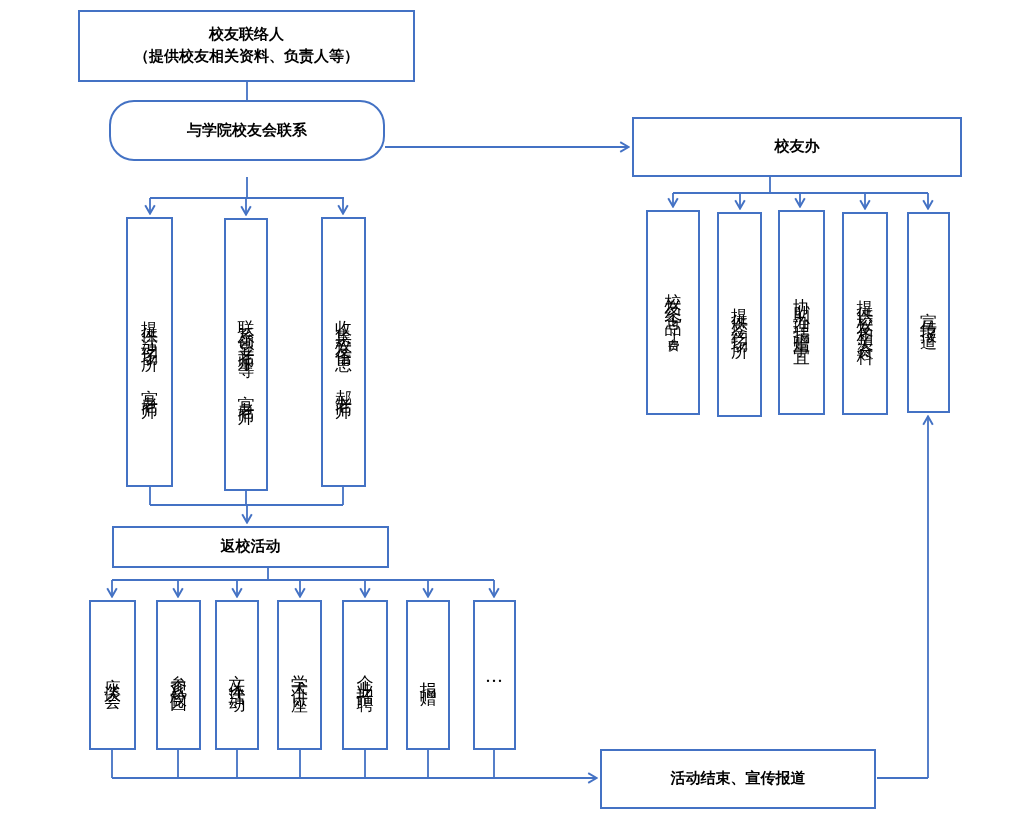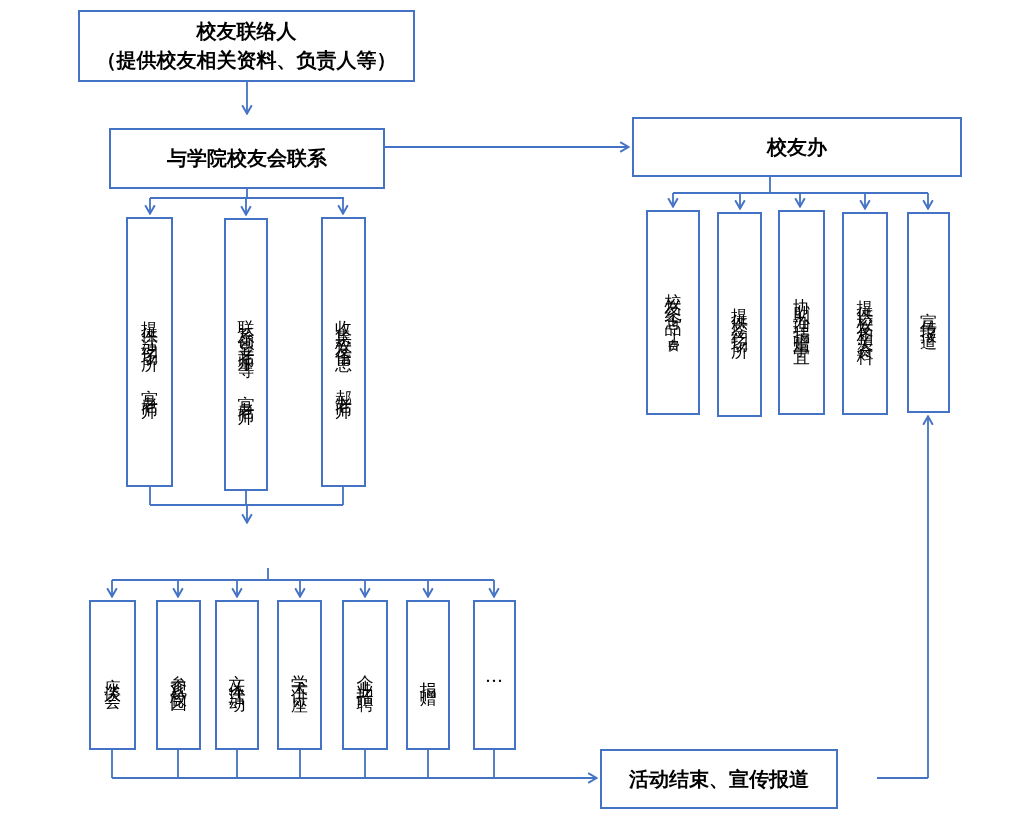--- a/index.html
+++ b/index.html
@@ -15,21 +15,21 @@
   .box{
     position:absolute;
     border:2px solid #4472C4;
     background:#ffffff;
     box-sizing:border-box;
     display:flex;
     align-items:center;
     justify-content:center;
     text-align:center;
   }
-  .hd{font-weight:bold;font-size:20px;line-height:1.45;}
+  .hd{font-weight:bold;font-size:15px;line-height:1.45;}
   .v .vtext{
     writing-mode:vertical-rl;
     text-orientation:upright;
     font-size:17px;
     letter-spacing:7px;
     line-height:1;
     white-space:nowrap;
   }
   .v .note{font-size:12px;letter-spacing:1px;}
   .hdots{font-size:18px;letter-spacing:1px;}
@@ -76,21 +76,21 @@
       <path d="M112,778 H596" marker-end="url(#arw)"></path>
       <path d="M928,778 V417" marker-end="url(#arw)"></path>
     </g>
   </svg>
 
   <div class="box hd" style="left:78px;top:10px;width:337px;height:72px;flex-direction:column;">
     <div>校友联络人</div>
     <div>（提供校友相关资料、负责人等）</div>
   </div>
 
-  <div class="box hd" style="left:109px;top:128px;width:276px;height:61px;">
+  <div class="box hd" style="left:109px;top:100px;width:276px;height:61px;border-radius:25px;">
     <span>与学院校友会联系</span>
   </div>
 
   <div class="box hd" style="left:632px;top:117px;width:330px;height:60px;">
     <span>校友办</span>
   </div>
 
   <div class="box v" style="left:126px;top:217px;width:47px;height:270px;">
     <span class="vtext">提供活动场所↓宫老师</span>
   </div>
@@ -110,20 +110,23 @@
   <div class="box v" style="left:778px;top:210px;width:47px;height:205px;">
     <span class="vtext">协助办理捐赠事宜</span>
   </div>
   <div class="box v" style="left:842px;top:212px;width:46px;height:203px;">
     <span class="vtext">提供校友相关资料</span>
   </div>
   <div class="box v" style="left:907px;top:212px;width:43px;height:201px;">
     <span class="vtext">宣传报道</span>
   </div>
 
+  <div class="box hd" style="left:112px;top:526px;width:277px;height:42px;">
+    <span>返校活动</span>
+  </div>
 
   <div class="box v" style="left:89px;top:600px;width:47px;height:150px;">
     <span class="vtext">座谈会</span>
   </div>
   <div class="box v" style="left:156px;top:600px;width:45px;height:150px;">
     <span class="vtext">参观校园</span>
   </div>
   <div class="box v" style="left:215px;top:600px;width:44px;height:150px;">
     <span class="vtext">文体活动</span>
   </div>
@@ -133,17 +136,17 @@
   <div class="box v" style="left:342px;top:600px;width:46px;height:150px;">
     <span class="vtext">企业招聘</span>
   </div>
   <div class="box v" style="left:406px;top:600px;width:44px;height:150px;">
     <span class="vtext">捐赠</span>
   </div>
   <div class="box" style="left:473px;top:600px;width:43px;height:150px;">
     <span class="hdots">…</span>
   </div>
 
-  <div class="box hd" style="left:600px;top:749px;width:238px;height:60px;text-align:center;">
+  <div class="box hd" style="left:600px;top:749px;width:276px;height:60px;text-align:center;">
     <span>活动结束、宣传报道</span>
   </div>
 
 </div>
 
 </body></html>

